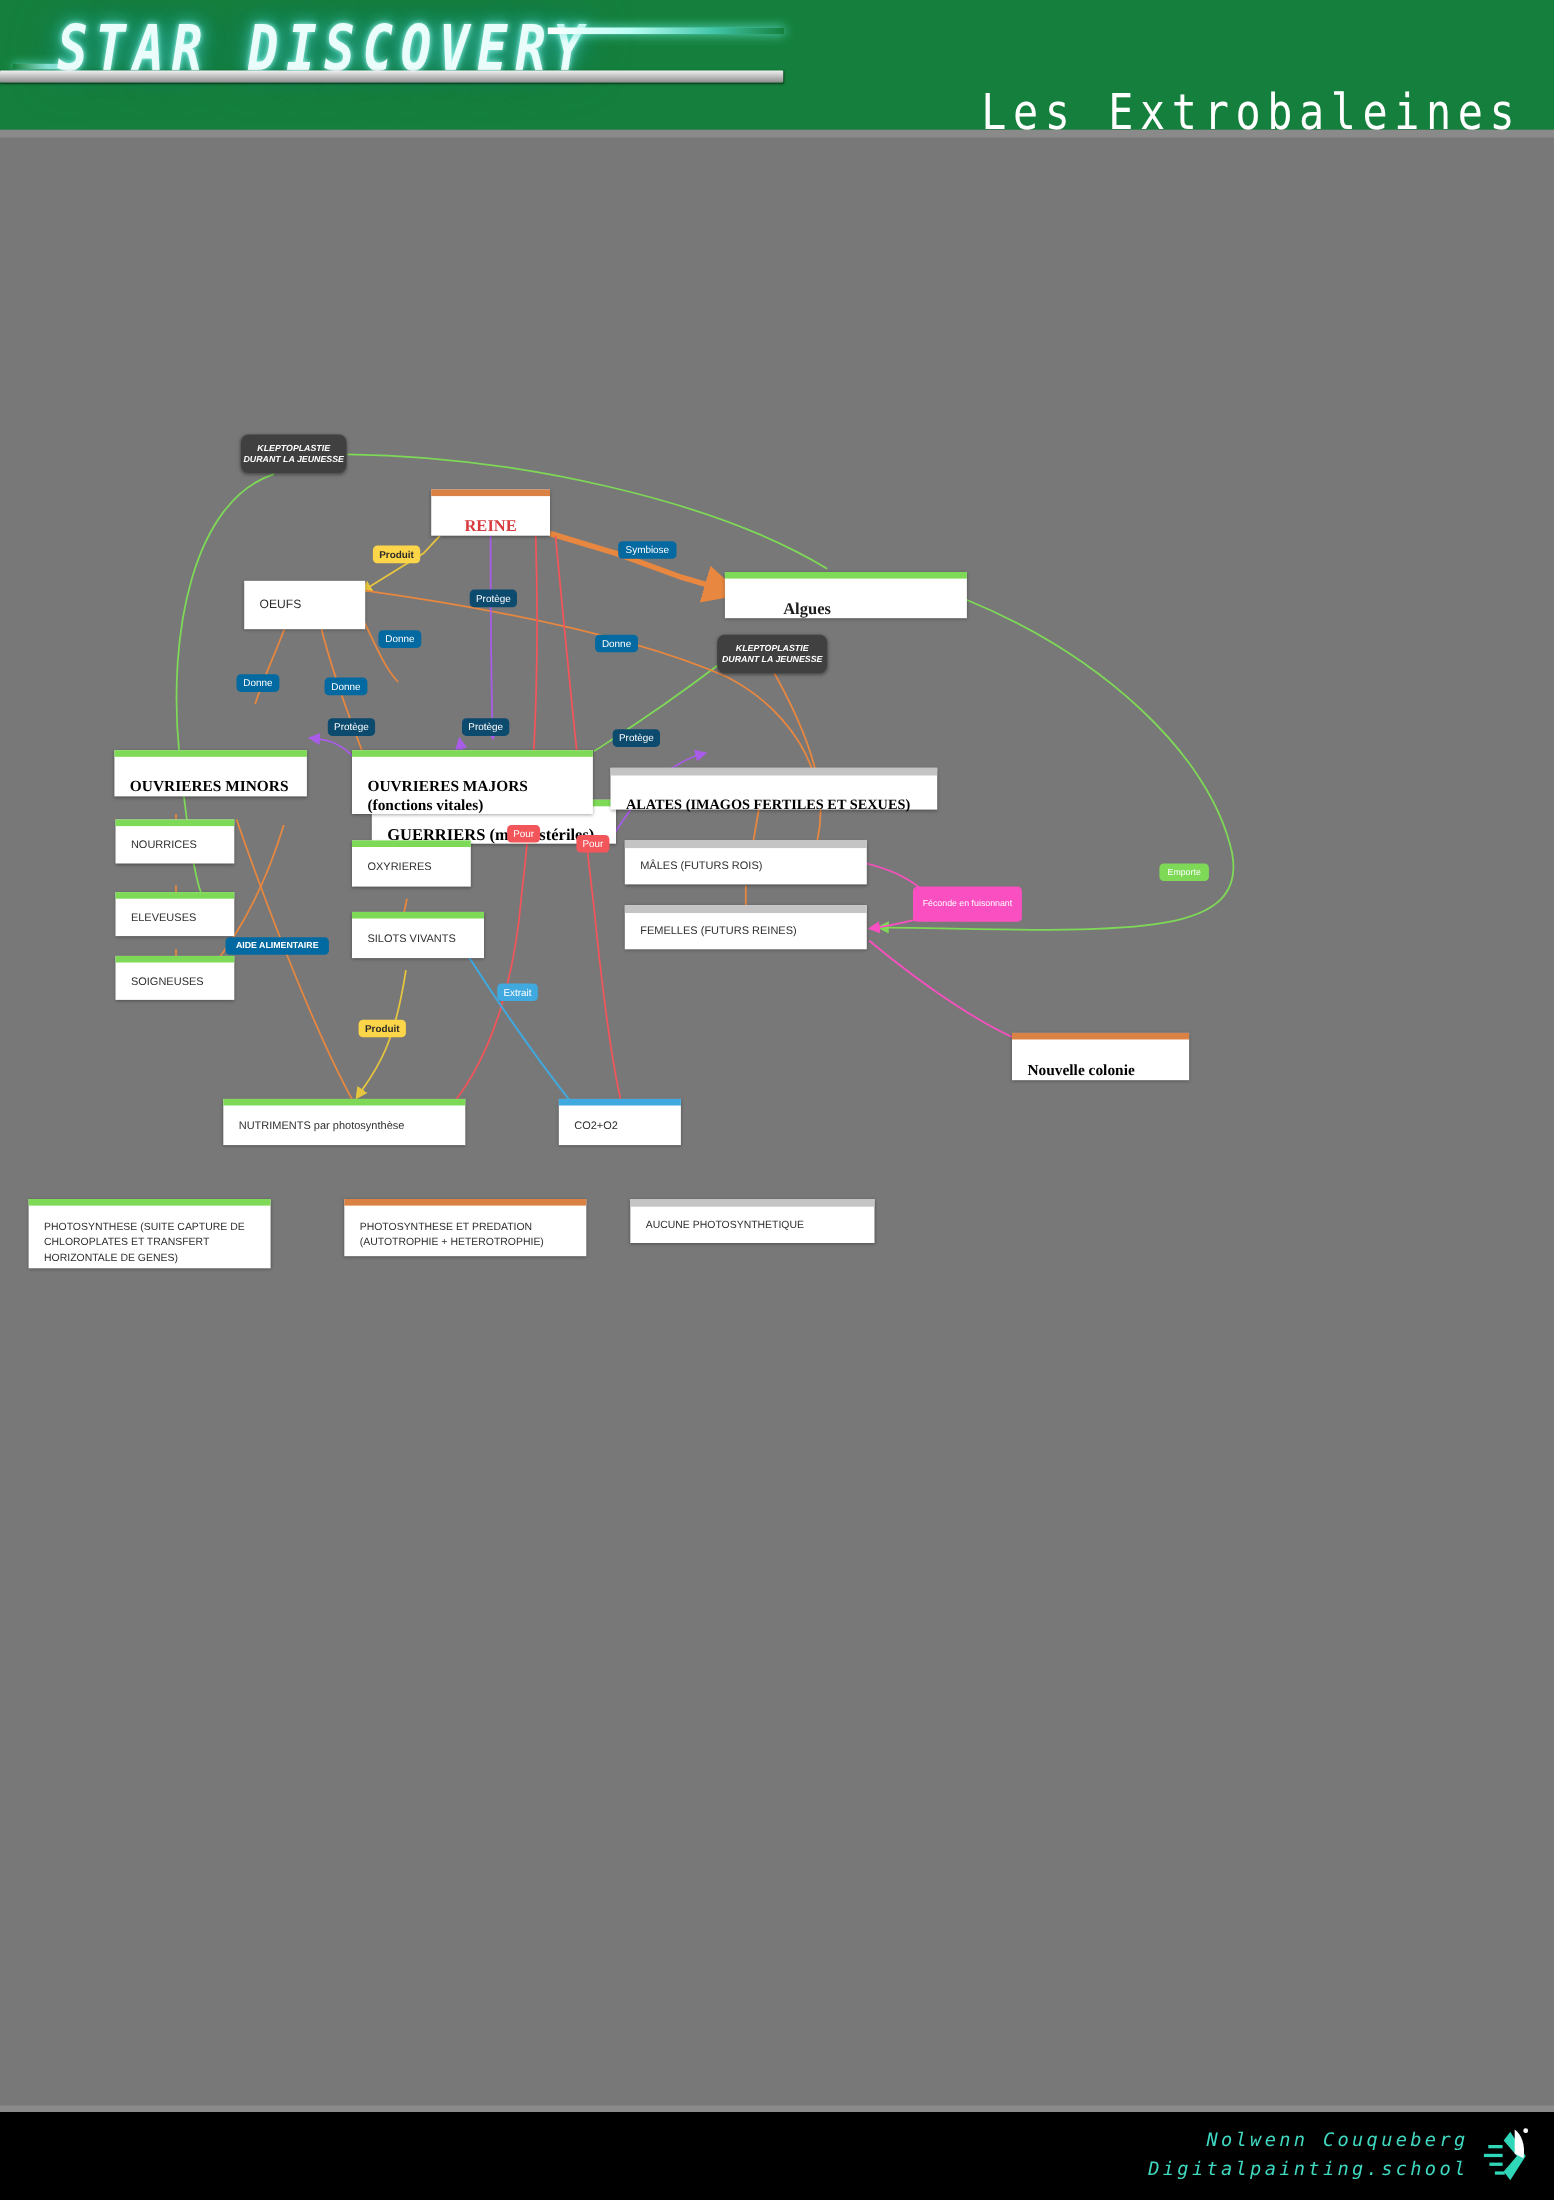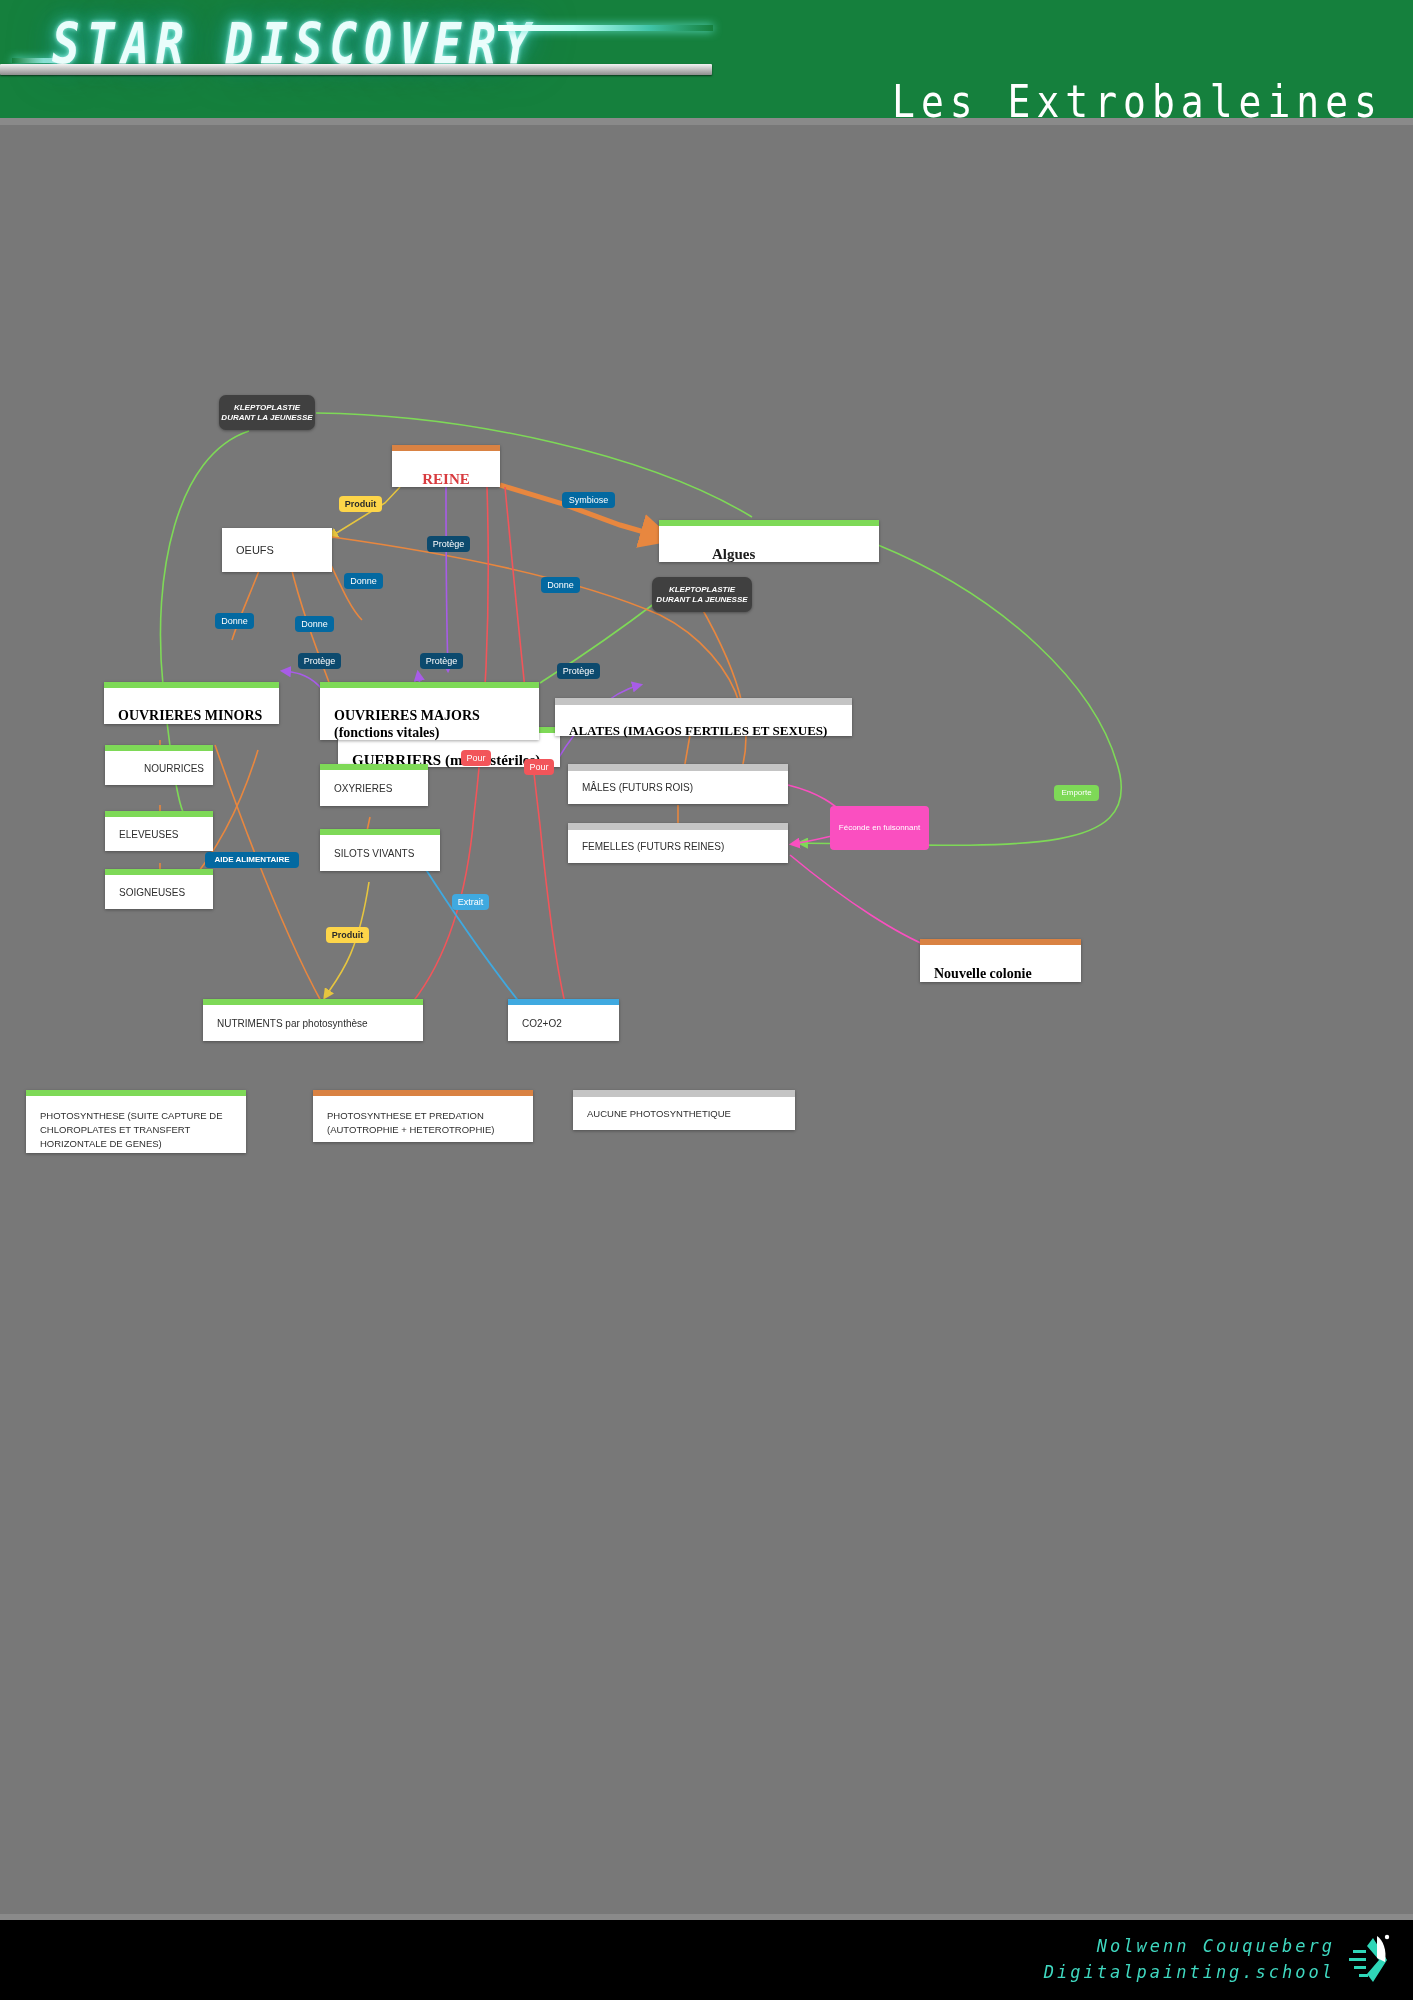--- a/index.html
+++ b/index.html
@@ -197,21 +197,21 @@
 
     <div class="node t-green" style="left:320px;top:557px;width:219px;height:58px;">
       <span class="serif txt" style="font-size:14px;line-height:1.25;">OUVRIERES MAJORS (fonctions vitales)</span>
     </div>
 
     <div class="node t-grey" style="left:555px;top:573px;width:297px;height:38px;">
       <span class="serif txt" style="font-size:13px;">ALATES (IMAGOS FERTILES ET SEXUES)</span>
     </div>
 
     <div class="node t-green" style="left:105px;top:620px;width:108px;height:40px;">
-      <span class="sans txt" style="font-size:10px;margin-left:25px;">NOURRICES</span>
+      <span class="sans txt" style="font-size:10px;">NOURRICES</span>
     </div>
     <div class="node t-green" style="left:105px;top:686px;width:108px;height:40px;">
       <span class="sans txt" style="font-size:10px;">ELEVEUSES</span>
     </div>
     <div class="node t-green" style="left:105px;top:744px;width:108px;height:40px;">
       <span class="sans txt" style="font-size:10px;">SOIGNEUSES</span>
     </div>
 
     <div class="node t-green" style="left:320px;top:639px;width:108px;height:42px;">
       <span class="sans txt" style="font-size:10px;">OXYRIERES</span>
@@ -257,21 +257,21 @@
     <div class="lab red" style="left:524px;top:634px;width:30px;height:16px;font-size:9px;">Pour</div>
 
     <div class="lab orange" style="left:205px;top:727px;width:94px;height:16px;font-size:8px;font-weight:bold;">AIDE ALIMENTAIRE</div>
 
     <div class="lab blue" style="left:452px;top:769px;width:37px;height:16px;font-size:9px;">Extrait</div>
 
     <div class="lab yellow" style="left:326px;top:802px;width:43px;height:16px;font-size:9px;">Produit</div>
 
     <div class="lab green" style="left:1054px;top:660px;width:45px;height:16px;font-size:8px;">Emporte</div>
 
-    <div class="lab pink" style="left:830px;top:681px;width:99px;height:44px;font-size:8px;text-align:right;">Féconde en fuisonnant</div>
+    <div class="lab pink" style="left:830px;top:681px;width:99px;height:32px;font-size:8px;text-align:right;">Féconde en fuisonnant</div>
 
     <div class="node t-green" style="left:26px;top:965px;width:220px;height:63px;align-items:flex-start;padding-top:13px;">
       <span class="sans txt" style="font-size:9.5px;line-height:1.45;">PHOTOSYNTHESE  (SUITE CAPTURE DE CHLOROPLATES ET TRANSFERT HORIZONTALE DE GENES)</span>
     </div>
     <div class="node t-orange" style="left:313px;top:965px;width:220px;height:52px;align-items:flex-start;padding-top:13px;">
       <span class="sans txt" style="font-size:9.5px;line-height:1.45;">PHOTOSYNTHESE ET PREDATION (AUTOTROPHIE + HETEROTROPHIE)</span>
     </div>
     <div class="node t-grey" style="left:573px;top:965px;width:222px;height:40px;">
       <span class="sans txt" style="font-size:9.5px;">AUCUNE PHOTOSYNTHETIQUE</span>
     </div>

